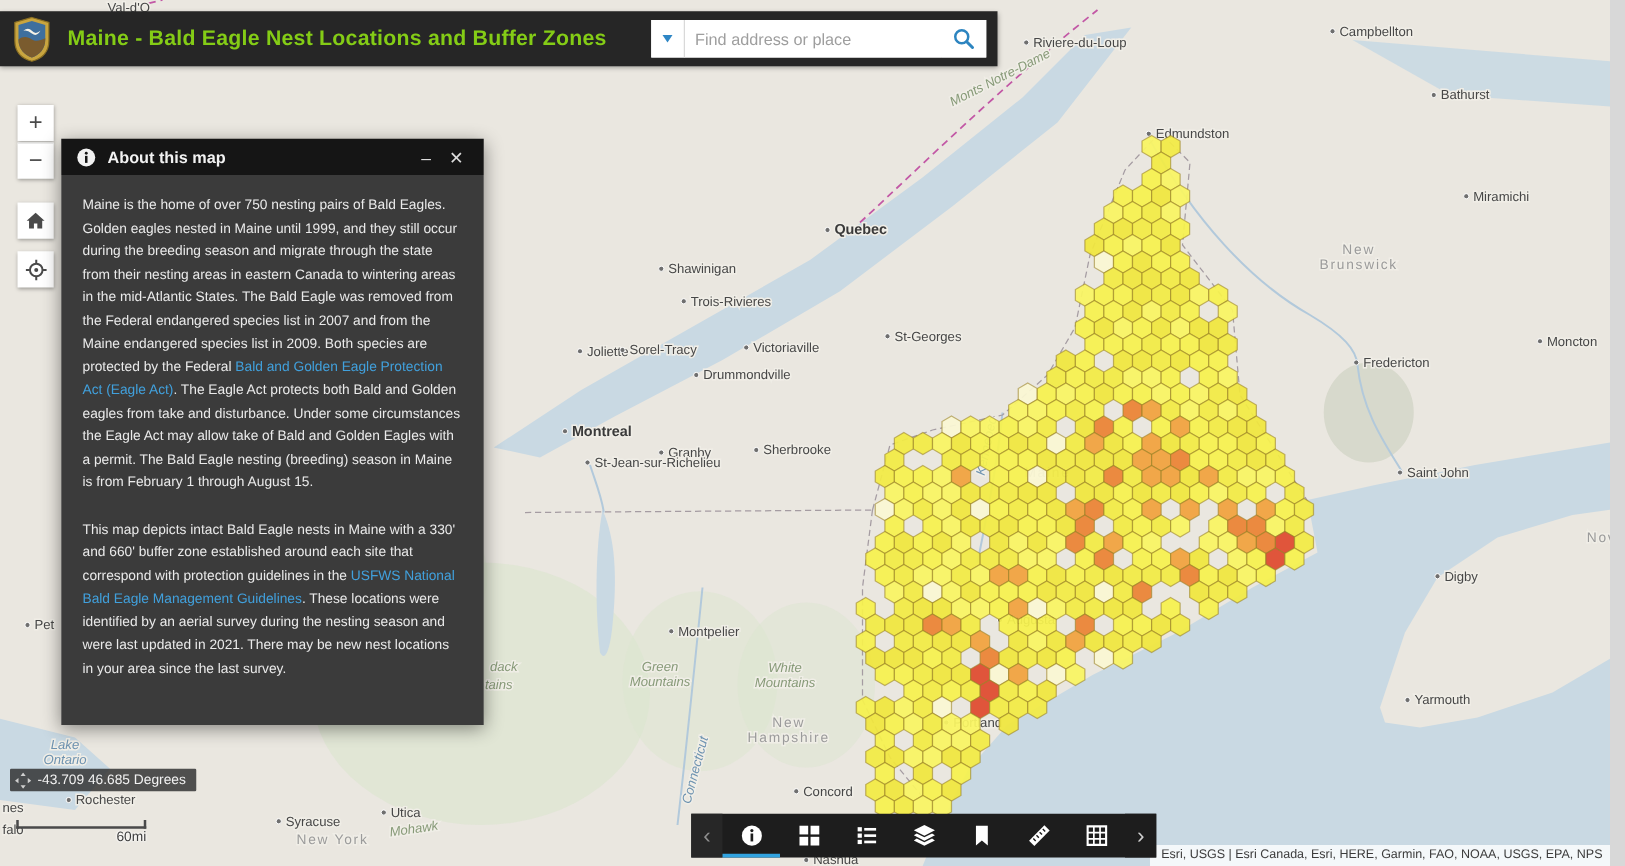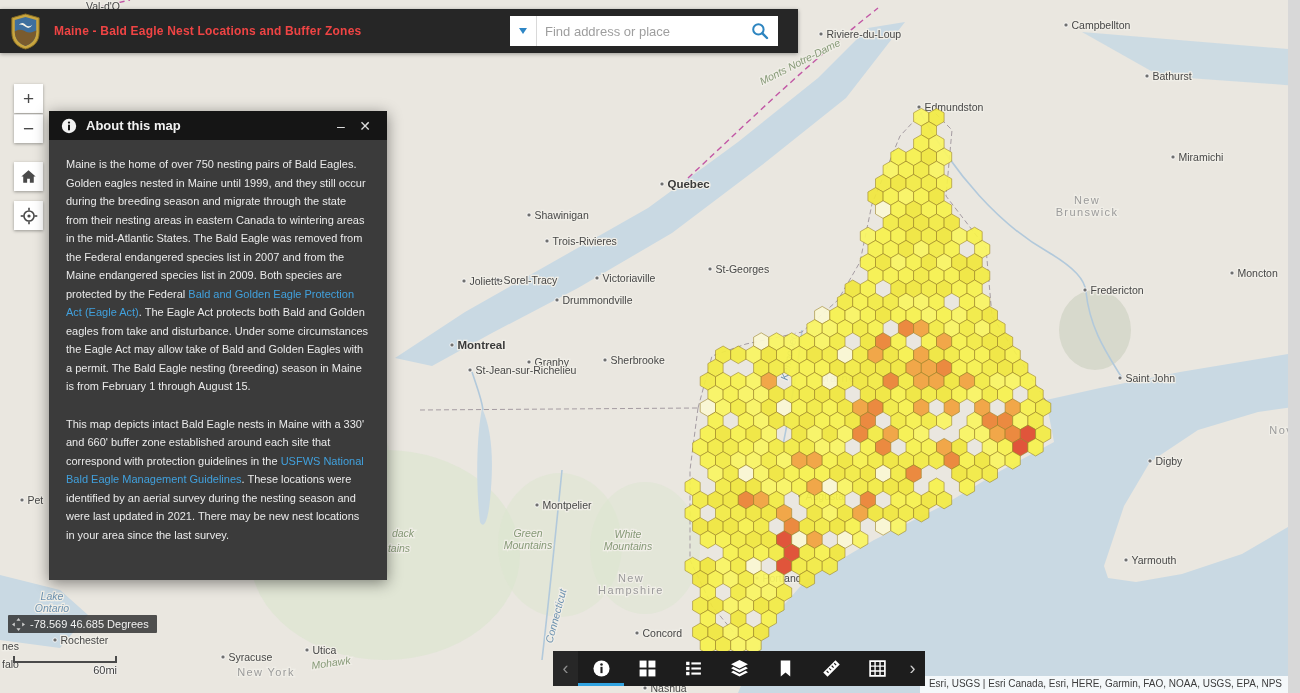--- a/index.html
+++ b/index.html
@@ -4,22 +4,22 @@
 <style>
   html,body{margin:0;padding:0;}
   body{font-family:"Liberation Sans",sans-serif;background:#d8d8d8;}
   #app{position:relative;width:1288px;height:693px;overflow:hidden;background:#eae7e0;}
   #map-svg{position:absolute;left:0;top:0;width:1300px;height:693px;cursor:grab;}
 
   
   .app-header{position:absolute;left:0;top:9px;width:798px;height:44px;background:#262626;
     display:flex;align-items:center;z-index:40;box-shadow:0 1px 4px rgba(0,0,0,.35);}
   .logo{width:33px;height:37px;margin:0 12px 0 9px;flex:0 0 auto;}
-  .app-title{color:#ef4444;font-size:12px;font-weight:bold;letter-spacing:.2px;margin:0;white-space:nowrap;}
-  .search{margin-left:auto;margin-right:20px;display:flex;height:30px;background:#fff;align-items:stretch;width:268px;flex:0 0 auto;}
+  .app-title{color:#84cc16;font-size:17px;font-weight:bold;letter-spacing:.2px;margin:0;white-space:nowrap;}
+  .search{margin-left:auto;margin-right:9px;display:flex;height:30px;background:#fff;align-items:stretch;width:268px;flex:0 0 auto;}
   .search-dd{width:27px;border:none;background:#fff;border-right:1px solid #d9d9d9;display:flex;align-items:center;justify-content:center;cursor:pointer;padding:0;}
   .caret{width:0;height:0;border-left:4.5px solid transparent;border-right:4.5px solid transparent;border-top:6px solid #2e86c5;}
   .search input{flex:1;min-width:0;border:none;outline:none;font-size:13px;padding:0 8px;color:#333;background:#fff;}
   .search input::placeholder{color:#9e9e9e;}
   .search-go{width:36px;border:none;background:#fff;cursor:pointer;display:flex;align-items:center;justify-content:center;padding:0;}
 
   
   .mapbtn{position:absolute;left:14px;width:29px;height:29px;background:#fff;border:none;
     box-shadow:0 1px 3px rgba(0,0,0,.35);color:#4a4a4a;font-size:19px;cursor:pointer;z-index:20;
     padding:0;display:flex;align-items:center;justify-content:center;}
@@ -754,21 +754,21 @@
       </div>
   </aside>
 
   <div class="coords">
     <svg width="13" height="13" viewBox="0 0 14 14">
       <path d="M7 0 L9.2 3 H4.8 Z" fill="#cfcfcf"></path>
       <path d="M7 14 L4.8 11 H9.2 Z" fill="#cfcfcf"></path>
       <path d="M0 7 L3 4.8 V9.2 Z" fill="#cfcfcf"></path>
       <path d="M14 7 L11 9.2 V4.8 Z" fill="#cfcfcf"></path>
     </svg>
-    <span>-78.569 46.685 Degrees</span>
+    <span>-43.709 46.685 Degrees</span>
   </div>
 
   <div class="scalebar">
     <div class="bar"></div>
     <div class="lbl">60mi</div>
   </div>
 
   <nav class="toolbar" id="toolbar">
     <button class="tb-chev">‹</button>
     <span id="tb-items" style="display:flex;">

